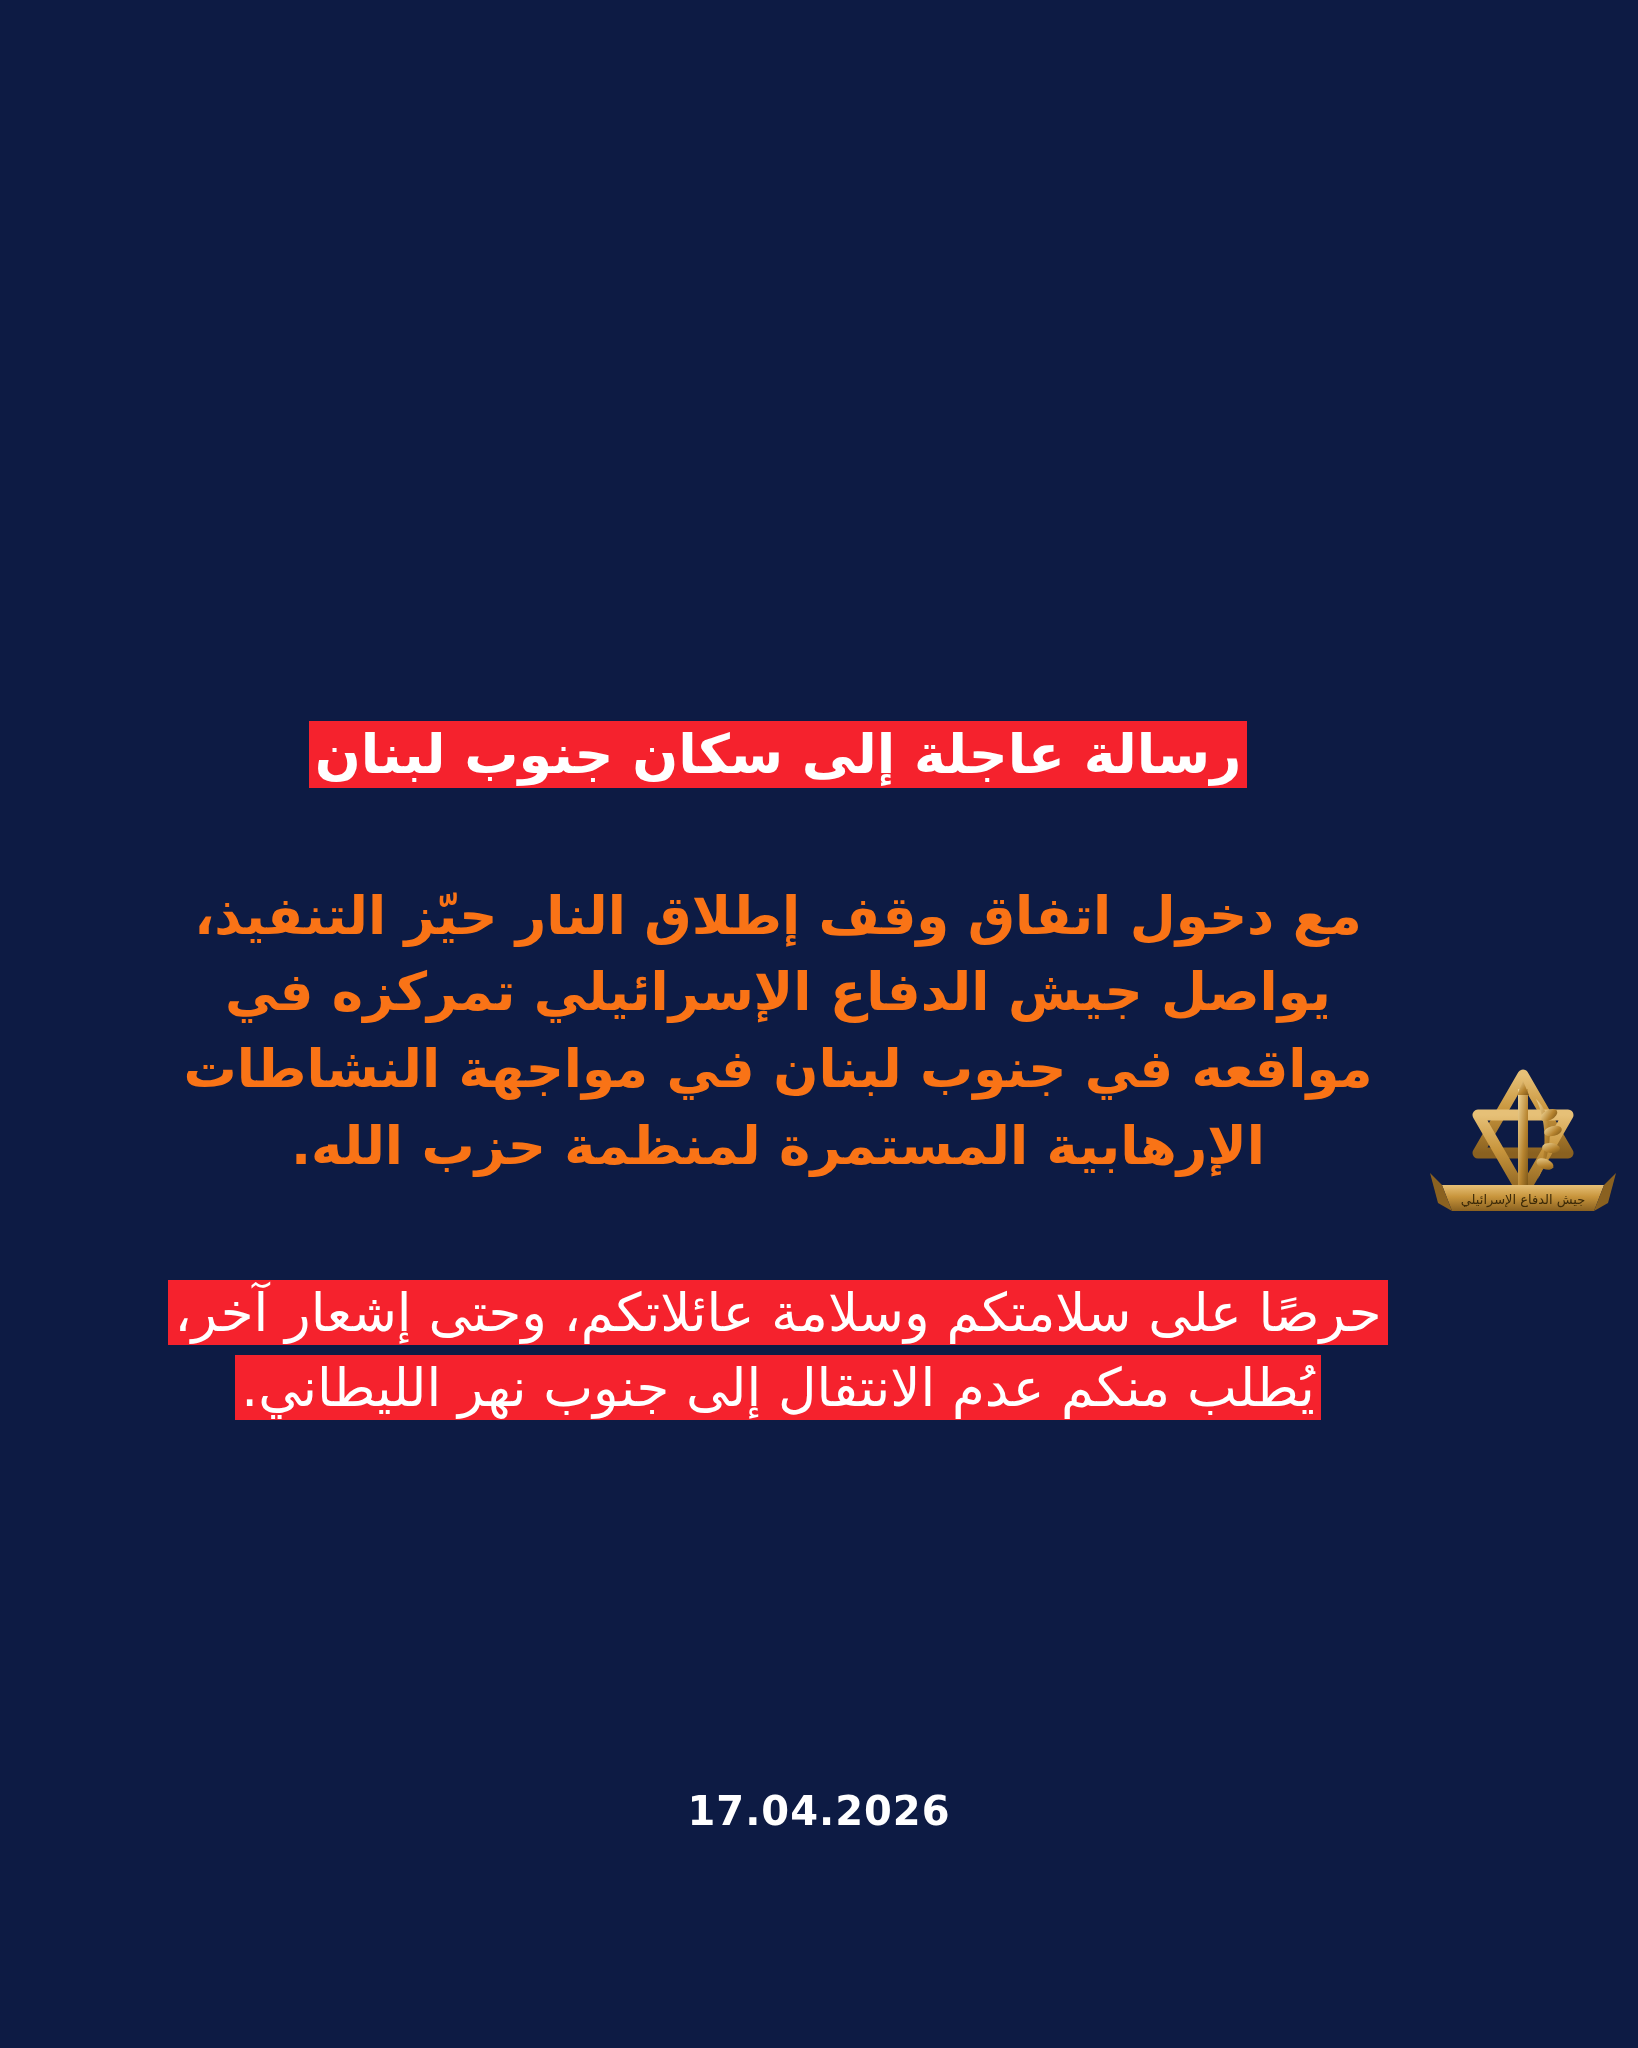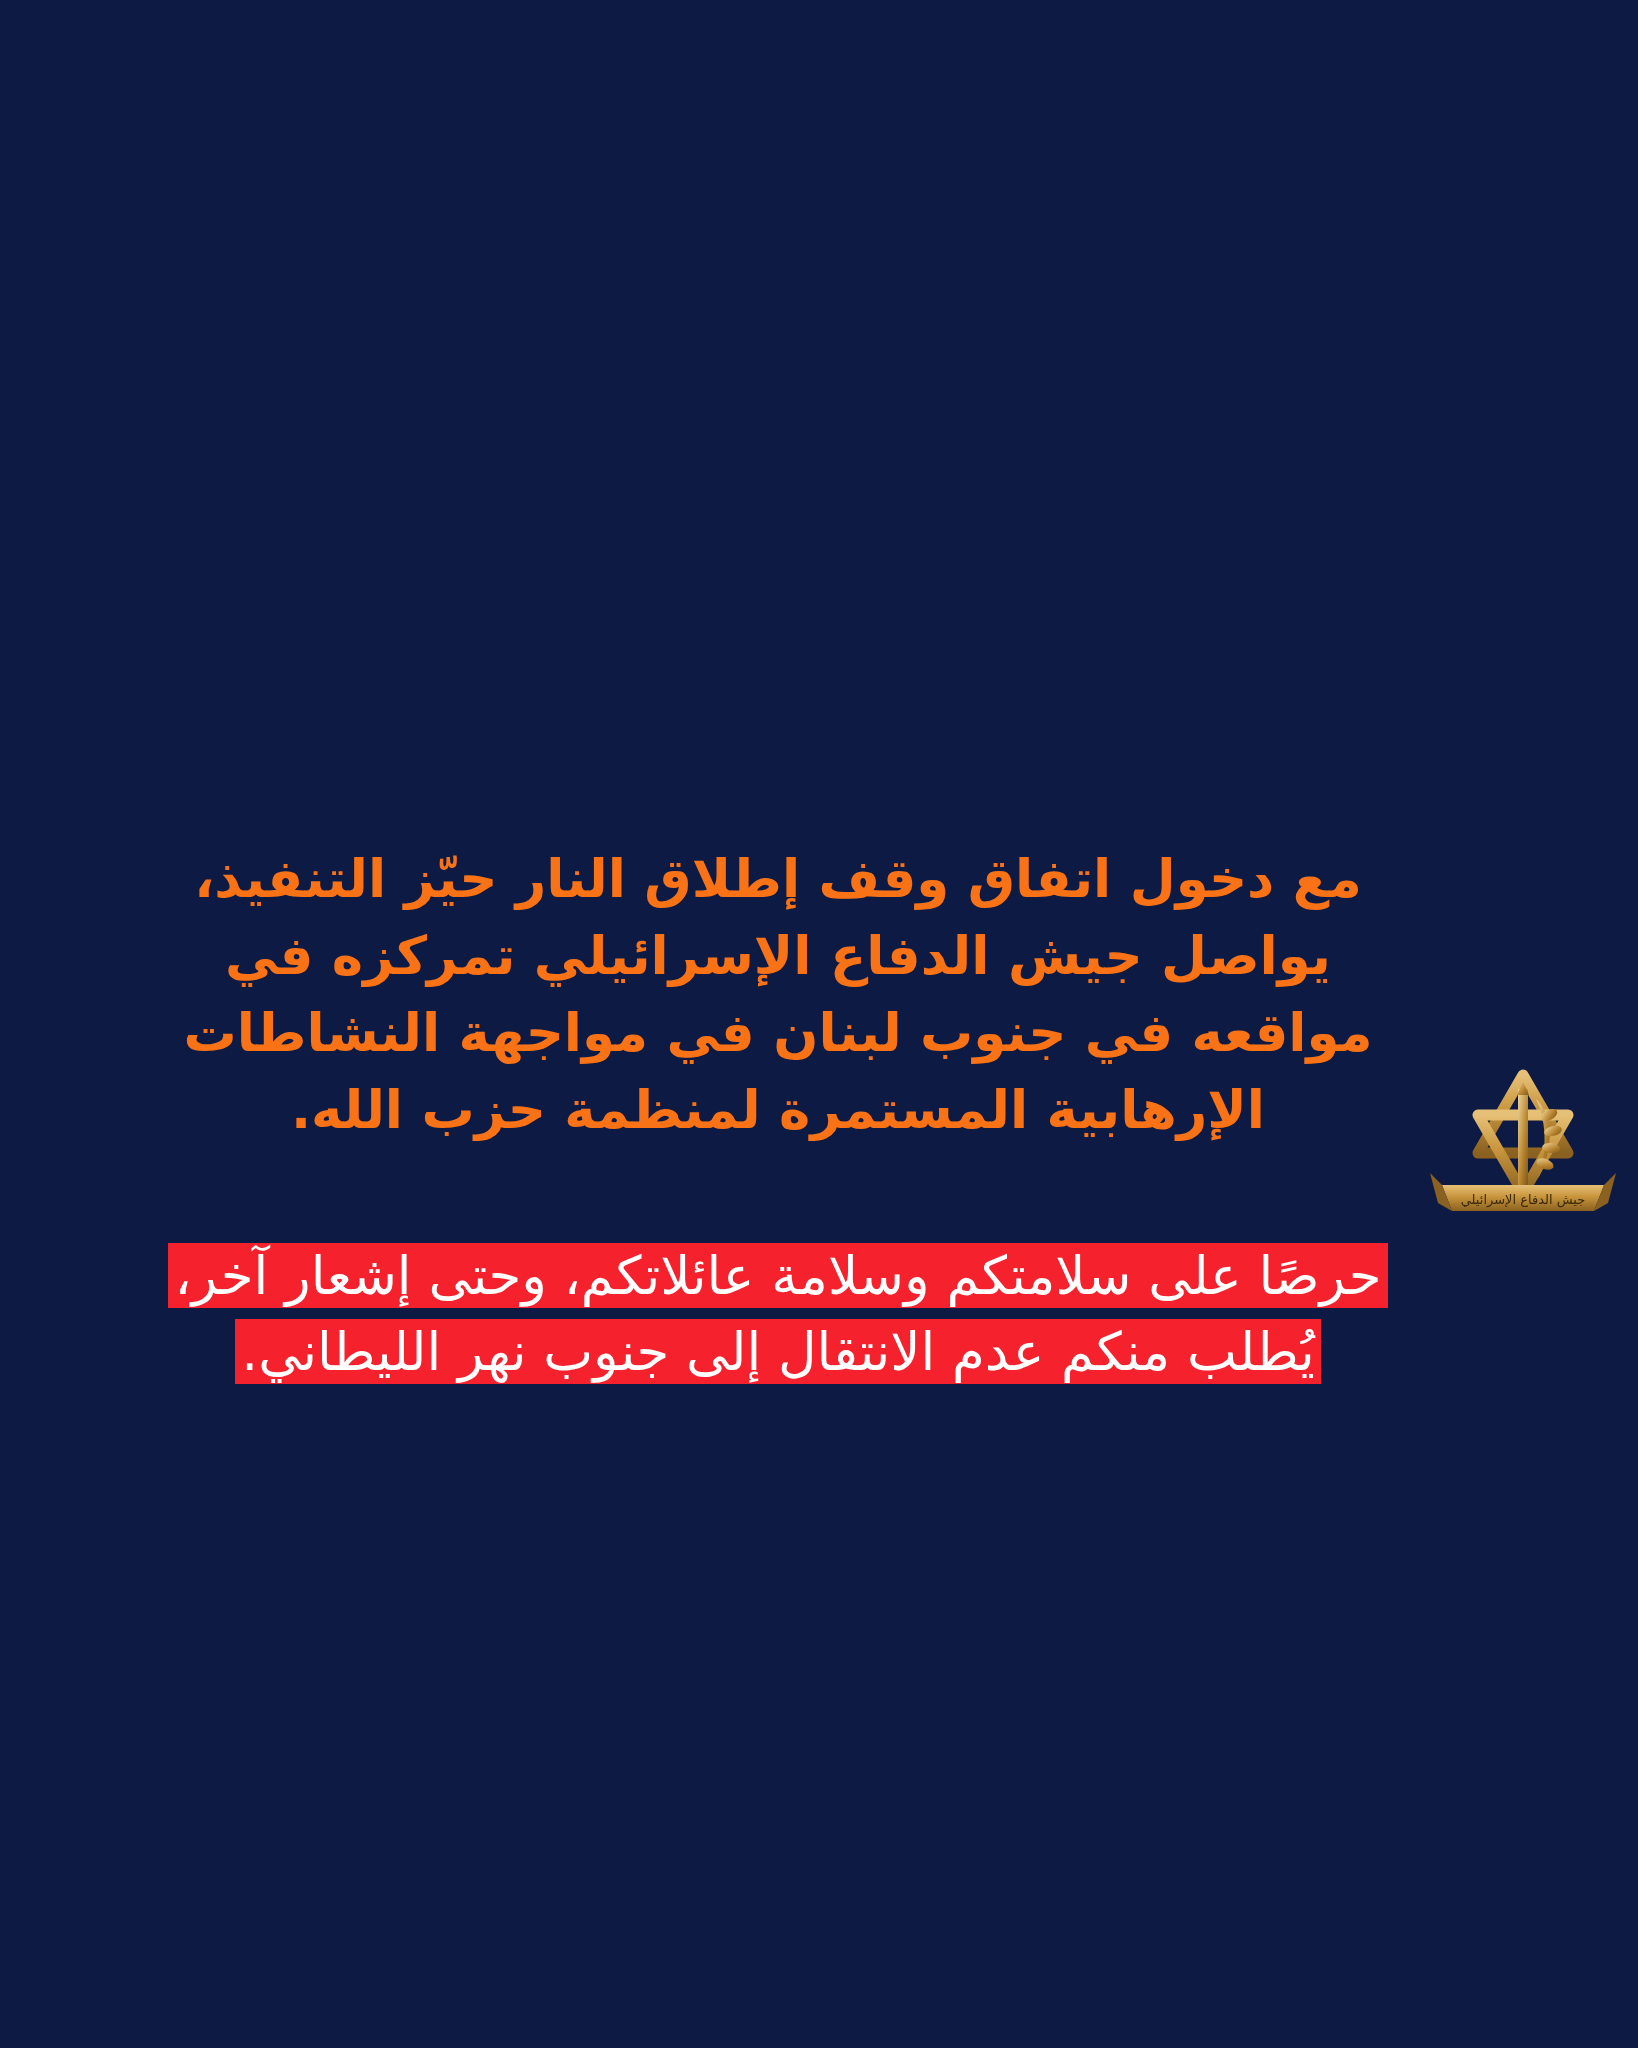--- a/index.html
+++ b/index.html
@@ -136,23 +136,27 @@
         <path d="M34 132 L196 132 L186 158 L44 158 Z" fill="url(#gold)"></path>
         <path d="M34 132 L22 120 L30 150 L44 158 Z" fill="#8a6120"></path>
         <path d="M196 132 L208 120 L200 150 L186 158 Z" fill="#8a6120"></path>
         <text x="115" y="151" font-size="13" font-family="DejaVu Sans, sans-serif" fill="#3c2a08" text-anchor="middle" direction="rtl">جيش الدفاع الإسرائيلي</text>
       </g>
     </svg>
   </div>
 
   <div class="content">
 
+    <div class="headline">
+      <span class="hl">رسالة عاجلة إلى سكان جنوب لبنان</span>
+    </div>
 
     <div class="body-text">مع دخول اتفاق وقف إطلاق النار حيّز التنفيذ، يواصل جيش الدفاع الإسرائيلي تمركزه في مواقعه في جنوب لبنان في مواجهة النشاطات الإرهابية المستمرة لمنظمة حزب الله.</div>
 
     <div class="closing">
       <span class="hl">حرصًا على سلامتكم وسلامة عائلاتكم، وحتى إشعار آخر، يُطلب منكم عدم الانتقال إلى جنوب نهر الليطاني.</span>
     </div>
 
   </div>
 
+  <div class="date">17.04.2026</div>
 
 </div>
 
 </body></html>

